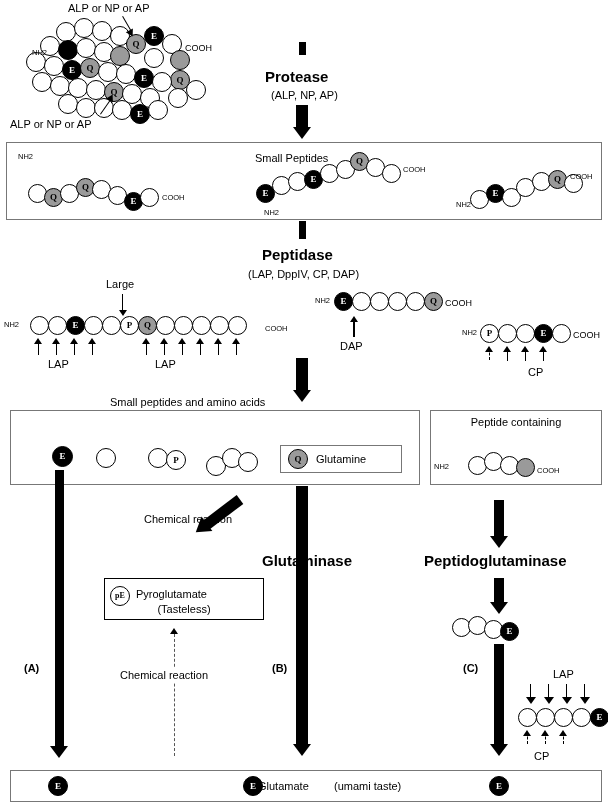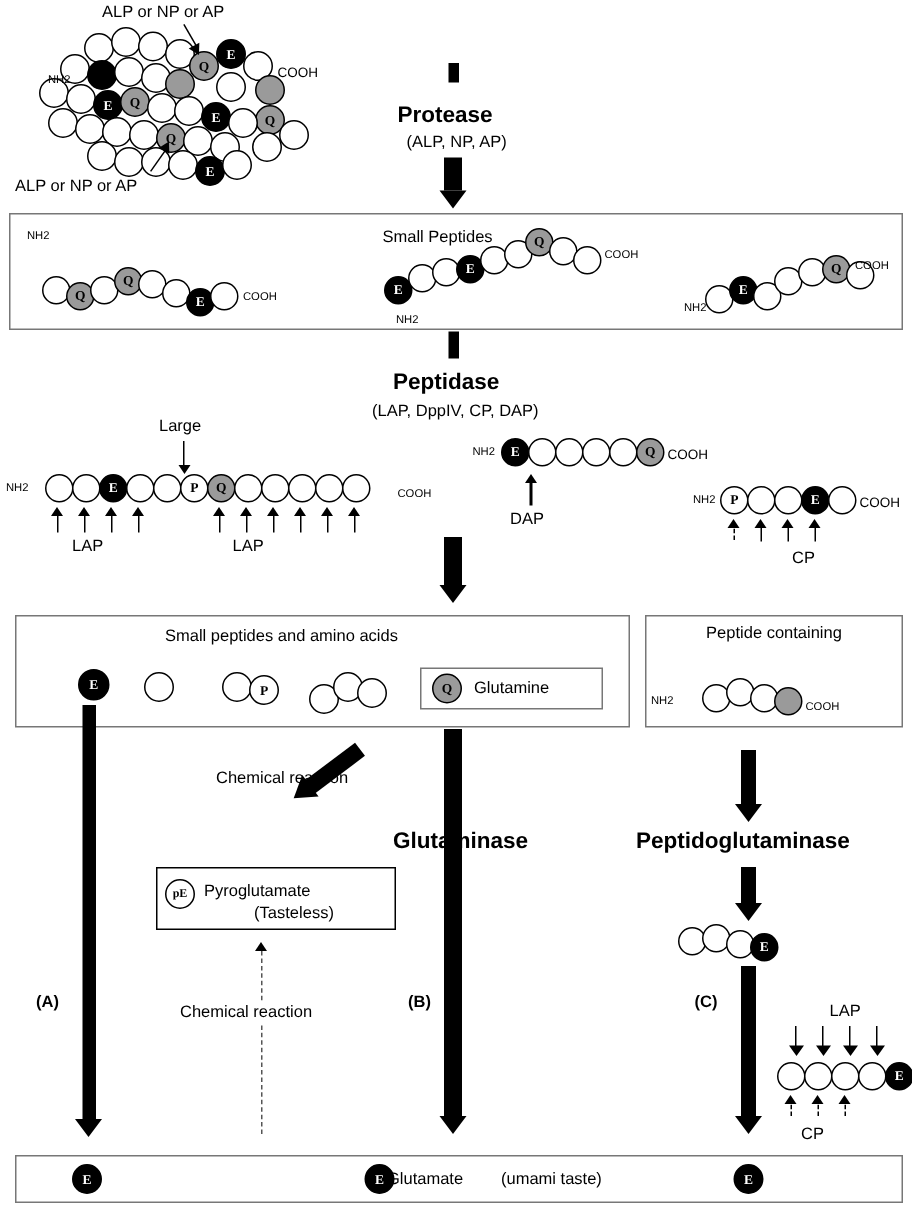--- a/index.html
+++ b/index.html
@@ -319,21 +319,21 @@
   <div class="arr-thin" style="left:525px; top:348px; height:13px;"></div>
   <div class="arr-head-u" style="left:521px; top:346px;"></div>
   <div class="arr-thin" style="left:543px; top:348px; height:13px;"></div>
   <div class="arr-head-u" style="left:539px; top:346px;"></div>
   <div class="abs t" style="left:528px; top:366px;">CP</div>
 
   <div class="arr-v" style="left:296px; top:358px; width:12px; height:34px;"></div>
   <div class="arr-head-d" style="left:293px; top:390px;"></div>
 
   <div class="abs box-thin" style="left:10px; top:410px; width:410px; height:75px;"></div>
-  <div class="abs t t-center" style="left:110px; top:418px;">Small peptides and amino acids</div>
+  <div class="abs t t-center" style="left:110px; top:396px;">Small peptides and amino acids</div>
 
   <div class="bead filled" style="left:52px; top:446px; width:21px; height:21px;">
       <span>E</span>
     </div>
   <div class="bead" style="left:96px; top:448px; width:20px; height:20px;"></div>
   <div class="bead" style="left:148px; top:448px; width:20px; height:20px;"></div>
   <div class="bead" style="left:166px; top:450px; width:20px; height:20px;">
       <span>P</span>
     </div>
   <div class="bead" style="left:206px; top:456px; width:20px; height:20px;"></div>
@@ -417,21 +417,21 @@
   <div class="abs t t-bold" style="left:463px; top:662px;">(C)</div>
 
   <div class="arr-diag" style="left:240px; top:494px; width:42px; transform:rotate(143deg);"></div>
   <div class="abs t" style="left:144px; top:513px;">Chemical reaction</div>
 
   <div class="abs box-dark" style="left:104px; top:578px; width:160px; height:42px;"></div>
   <div class="bead" style="left:110px; top:586px; width:20px; height:20px;">
       <span class="" style="font-size:8px;">pE</span>
     </div>
   <div class="abs t" style="left:136px; top:588px;">Pyroglutamate</div>
-  <div class="abs t t-center" style="left:116px; top:603px; width:160px;">(Tasteless)</div>
+  <div class="abs t t-center" style="left:104px; top:603px; width:160px;">(Tasteless)</div>
 
   <div class="dashline" style="left:174px; top:634px; height:122px;"></div>
   <div class="arr-head-u" style="left:170px; top:628px;"></div>
   <div class="abs t" style="left:118px; top:668px; background:#fff; padding:1px 2px;">Chemical reaction</div>
 
   <div class="abs box-thin" style="left:10px; top:770px; width:592px; height:32px;"></div>
   <div class="bead filled" style="left:48px; top:776px; width:20px; height:20px;">
       <span>E</span>
     </div>
   <div class="bead filled" style="left:243px; top:776px; width:20px; height:20px;">

